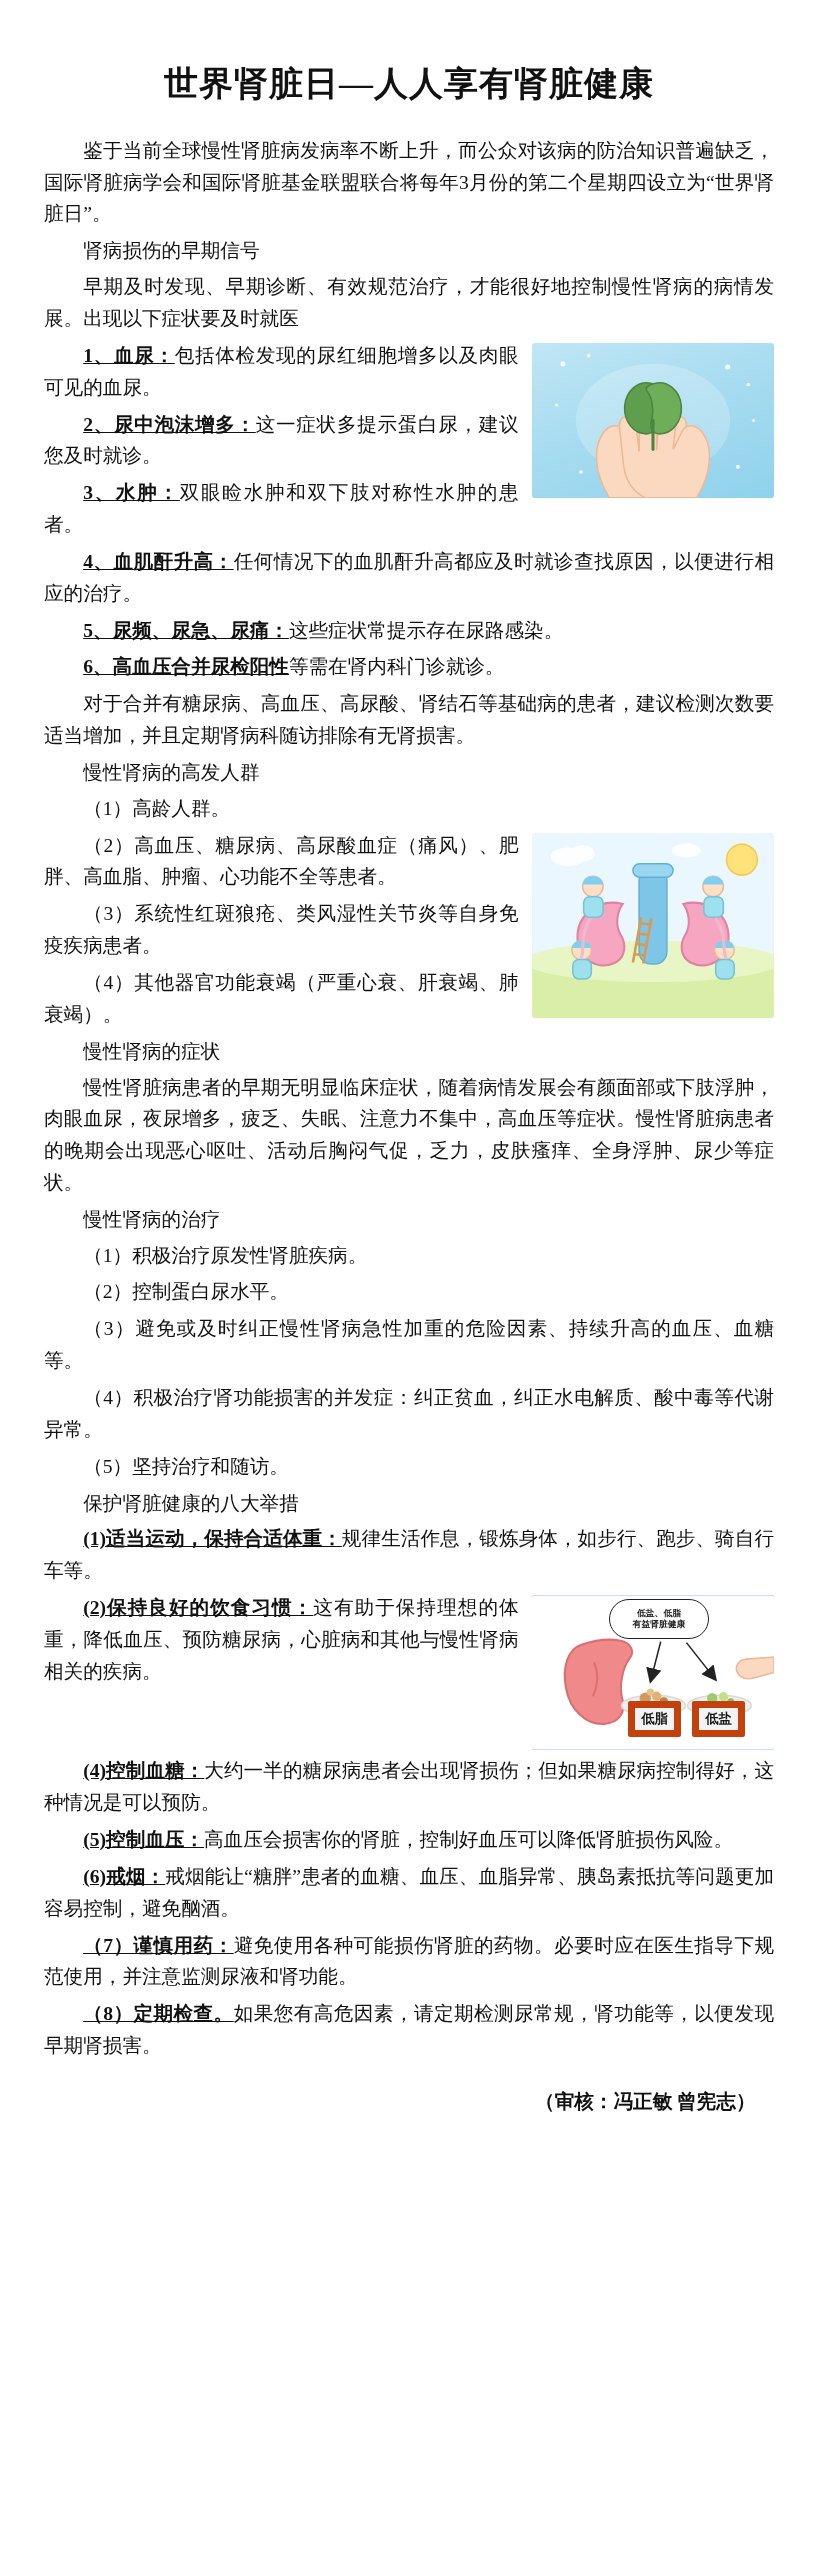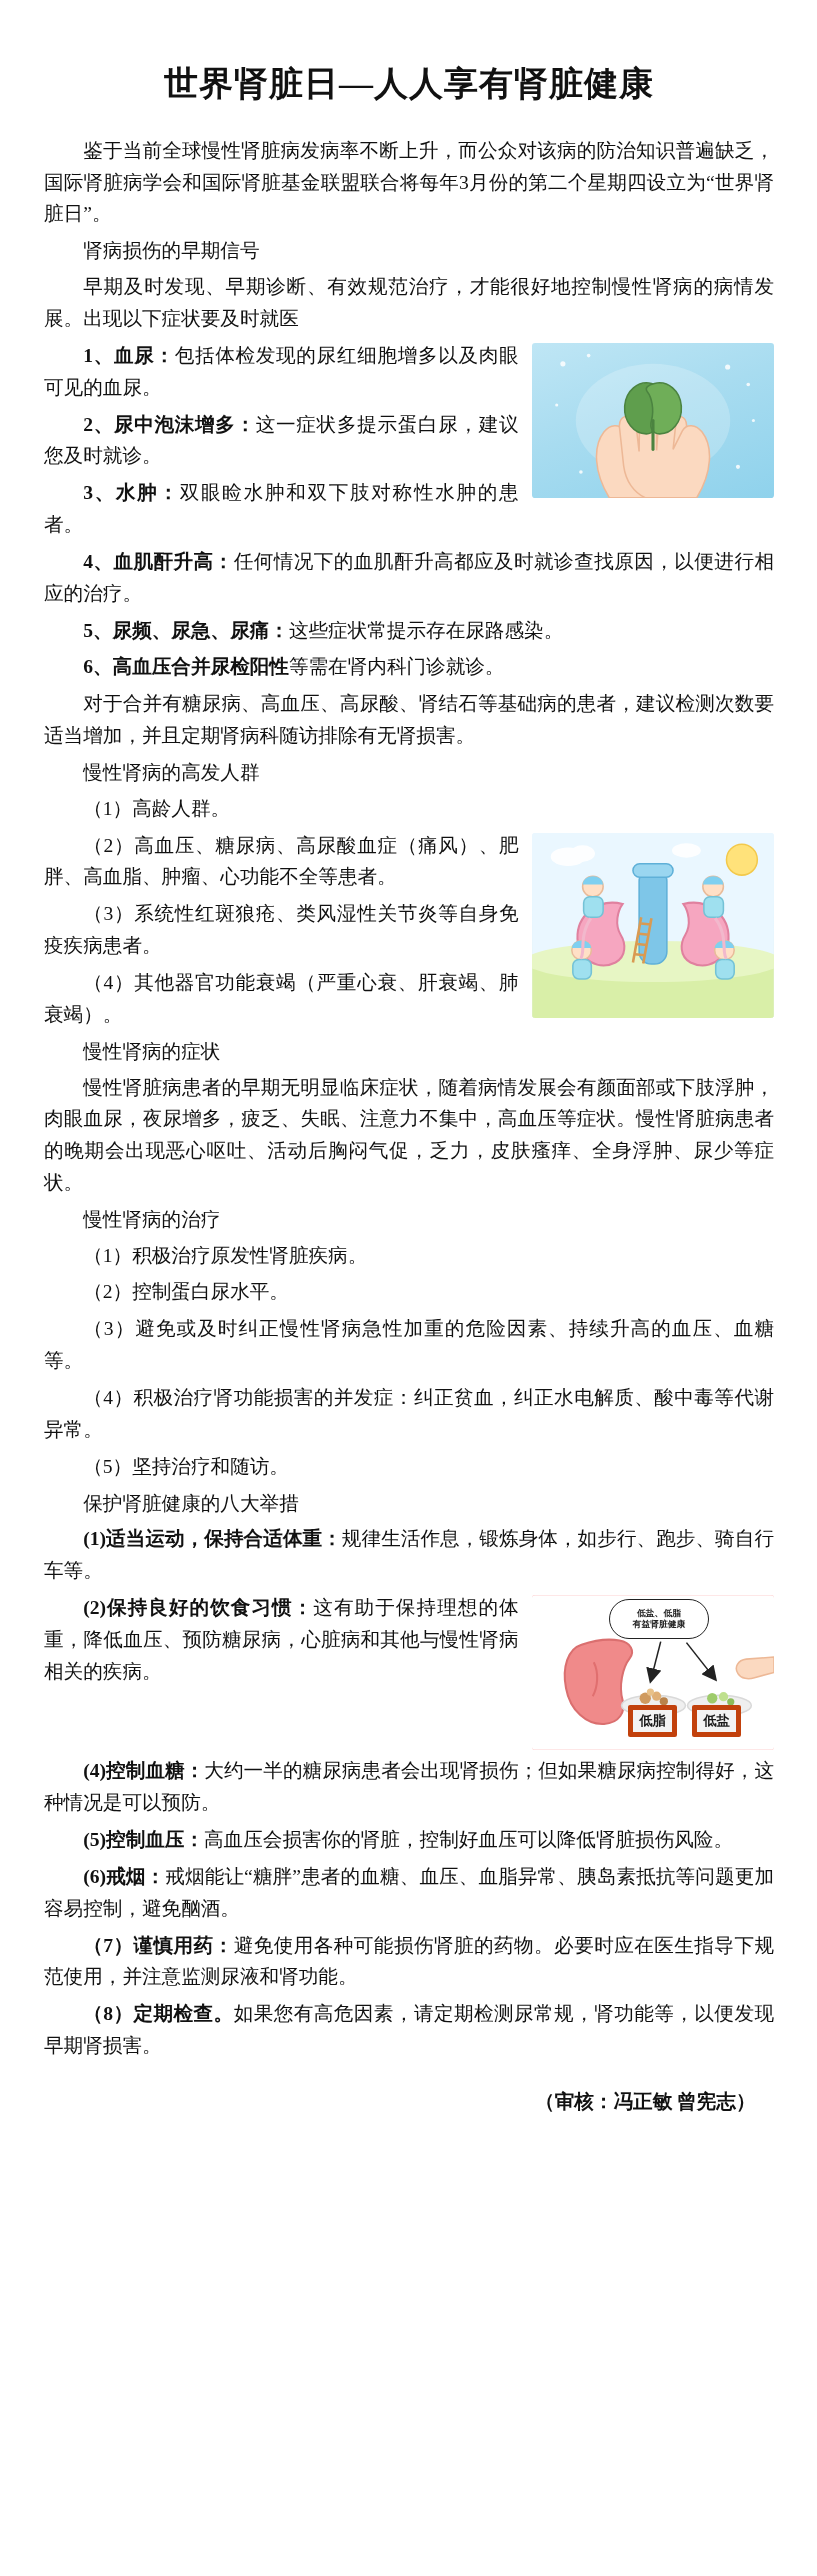--- a/index.html
+++ b/index.html
@@ -40,20 +40,21 @@
   }
   .heading {
     font-weight: normal;
     text-indent: 2em;
     font-size: 19.6px;
     line-height: 1.62;
     margin: 3.1px 0 4.1px 0;
   }
   .lead-bold {
     font-weight: bold;
+    text-decoration: underline;
   }
   .sign {
     text-align: right;
     font-size: 19.6px;
     margin-top: 24px;
     padding-right: 18.5px;
     line-height: 1.62;
     font-weight: bold;
   }
   
@@ -77,21 +78,21 @@
   }
   
   .art2 {
     width: 100%; height: 100%;
     background: linear-gradient(180deg, #eaf7ff 0%, #dff3fb 55%, #d9efa8 100%);
     position: relative;
   }
   
   .art3 {
     width: 100%; height: 100%;
-    background: #fca5a5;
+    background: #3b82f6;
     position: relative;
   }
   .art3 .bubble {
     position: absolute;
     left: 77px; top: 4.1px;
     width: 98px; height: 38px;
     border: 1.5px solid #222; border-radius: 20.6px;
     background: #fff;
     font-family: "Liberation Sans", sans-serif;
     font-size: 8.8px; font-weight: bold; color: #222;
@@ -100,21 +101,21 @@
     line-height: 1.3;
     text-align: center;
   }
   .art3 .tag {
     position: absolute;
     font-family: "Liberation Sans", sans-serif;
     font-weight: bold;
     color: #1a1a1a;
     font-size: 13.4px;
     background: #f3f3f3;
-    border: 5px solid #c2410c;
+    border: 7px solid #c2410c;
     border-radius: 2.1px;
     padding: 2.1px 6.2px;
   }
   .tag-lowfat { left: 96px; bottom: 13.4px; }
   .tag-lowsalt { left: 160px; bottom: 13.4px; margin-top: 32px; }
   svg { display: block; }
 </style>
 </head>
 <body>
 

